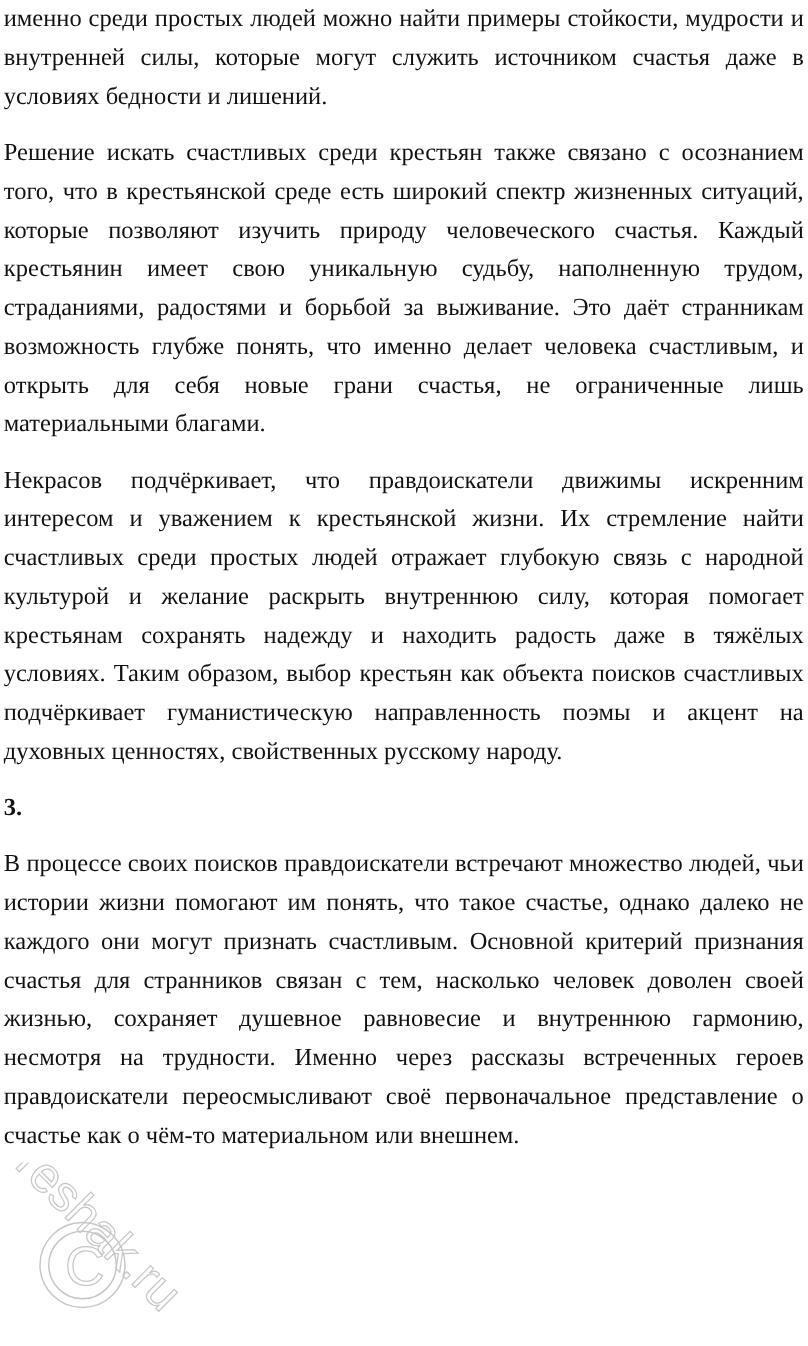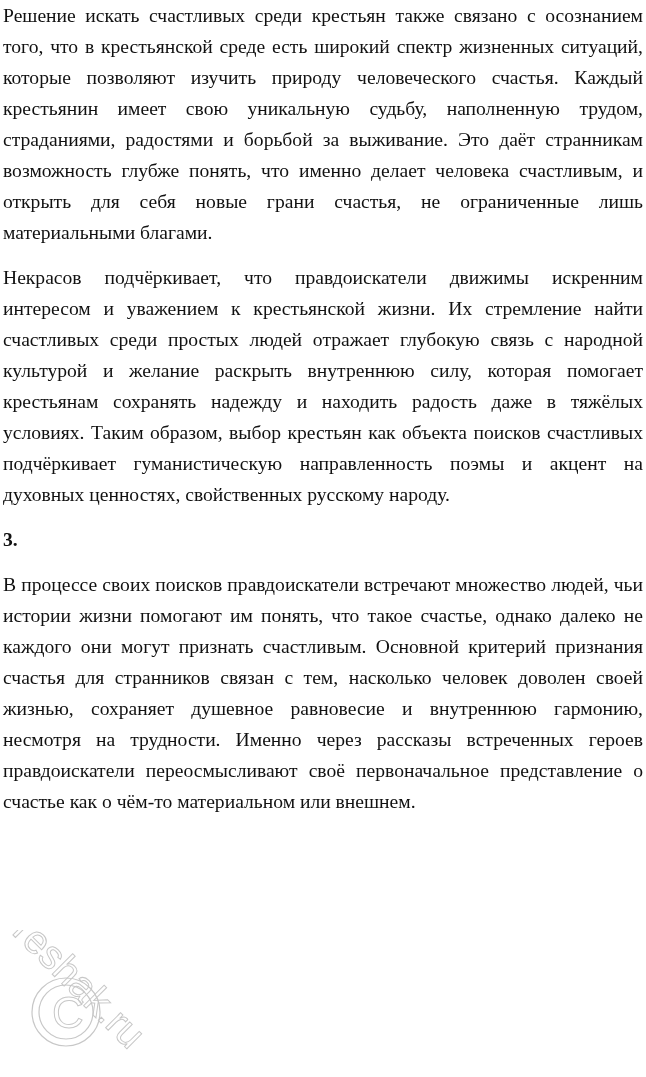--- a/index.html
+++ b/index.html
@@ -42,20 +42,21 @@
     width: 150px;
     height: 150px;
     pointer-events: none;
     opacity: 0.55;
   }
 </style>
 </head>
 <body>
 
 <div class="page">
+  <p class="para first">именно среди простых людей можно найти примеры стойкости, мудрости и внутренней силы, которые могут служить источником счастья даже в условиях бедности и лишений.</p>
   <p class="para">Решение искать счастливых среди крестьян также связано с осознанием того, что в крестьянской среде есть широкий спектр жизненных ситуаций, которые позволяют изучить природу человеческого счастья. Каждый крестьянин имеет свою уникальную судьбу, наполненную трудом, страданиями, радостями и борьбой за выживание. Это даёт странникам возможность глубже понять, что именно делает человека счастливым, и открыть для себя новые грани счастья, не ограниченные лишь материальными благами.</p>
   <p class="para">Некрасов подчёркивает, что правдоискатели движимы искренним интересом и уважением к крестьянской жизни. Их стремление найти счастливых среди простых людей отражает глубокую связь с народной культурой и желание раскрыть внутреннюю силу, которая помогает крестьянам сохранять надежду и находить радость даже в тяжёлых условиях. Таким образом, выбор крестьян как объекта поисков счастливых подчёркивает гуманистическую направленность поэмы и акцент на духовных ценностях, свойственных русскому народу.</p>
   <div class="heading">3.</div>
   <p class="para">В процессе своих поисков правдоискатели встречают множество людей, чьи истории жизни помогают им понять, что такое счастье, однако далеко не каждого они могут признать счастливым. Основной критерий признания счастья для странников связан с тем, насколько человек доволен своей жизнью, сохраняет душевное равновесие и внутреннюю гармонию, несмотря на трудности. Именно через рассказы встреченных героев правдоискатели переосмысливают своё первоначальное представление о счастье как о чём-то материальном или внешнем.</p>
 </div>
 
 <div class="watermark">
   <svg width="150" height="150" viewBox="0 0 150 150">
     <circle cx="58" cy="82" r="34" fill="none" stroke="#9a9a9a" stroke-width="1.2"></circle>
     <circle cx="58" cy="82" r="27" fill="none" stroke="#9a9a9a" stroke-width="1.2"></circle>

